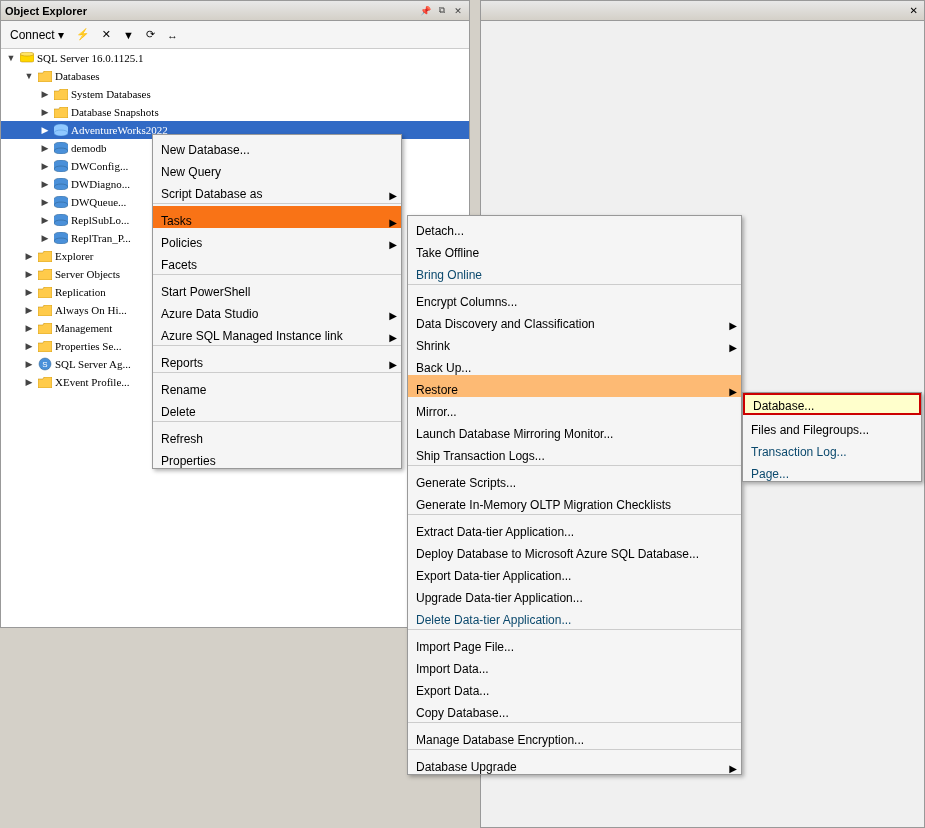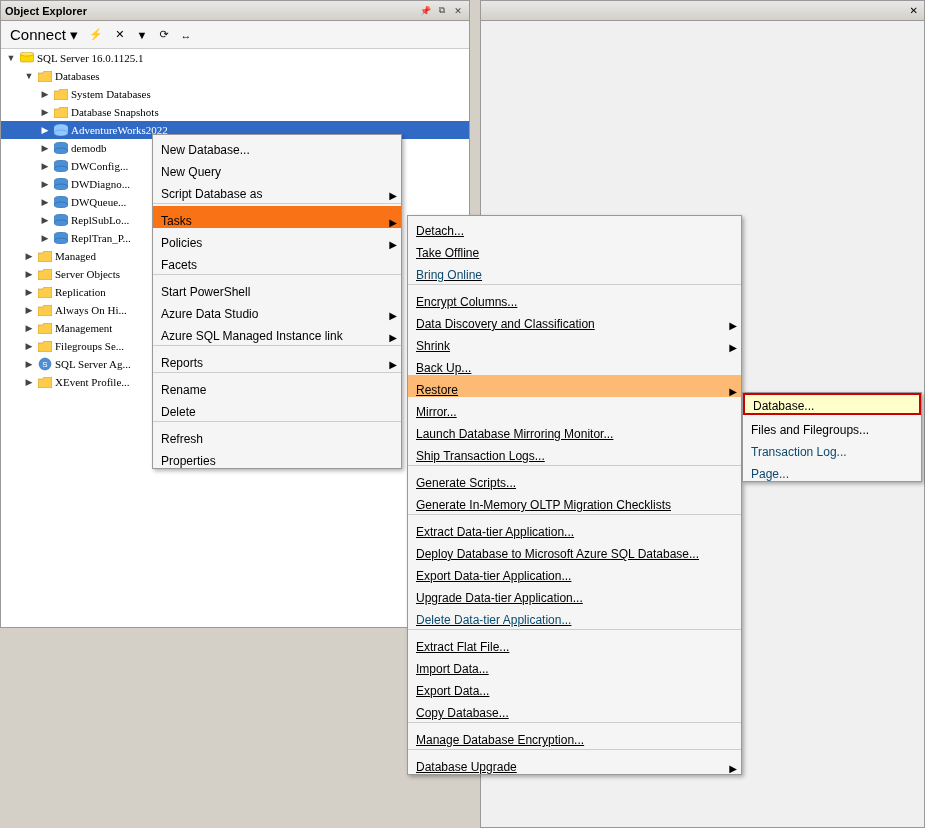--- a/index.html
+++ b/index.html
@@ -39,41 +39,41 @@
     .database-btn { border: 2px solid #cc0000 !important; background: #ffffcc !important; }
 
     
     .right-panel { position: absolute; top: 0; left: 480px; right: 0; height: 828px; background: #f0f0f0; border: 1px solid #999; }
     .right-panel-titlebar { background: linear-gradient(to bottom, #e8e8e8, #d4d0c8); height: 20px; display: flex; align-items: center; justify-content: flex-end; padding: 0 4px; border-bottom: 1px solid #999; }
 
     
     .cm1 { top: 134px; left: 152px; }
 
     
-    .cm2 { top: 206px; left: 408px; text-decoration: underline; }
+    .cm2 { top: 206px; left: 408px; }
 
     
     .cm3 { top: 390px; left: 747px; }
 
     .indent1 { padding-left: 4px; }
   </style>
 </head>
 <body>
 
 <div class="object-explorer">
   <div class="oe-titlebar">
     <span class="oe-title">Object Explorer</span>
     <div class="oe-controls">
       <span class="oe-control-btn">📌</span>
       <span class="oe-control-btn">⧉</span>
       <span class="oe-control-btn">✕</span>
     </div>
   </div>
   <div class="oe-toolbar">
-    <span class="toolbar-btn" style="font-size:15px;">Connect ▾</span>
+    <span class="toolbar-btn" style="font-size:12px;">Connect ▾</span>
     <span class="toolbar-btn">⚡</span>
     <span class="toolbar-btn">✕</span>
     <span class="toolbar-btn">▼</span>
     <span class="toolbar-btn">⟳</span>
     <span class="toolbar-btn">↔</span>
   </div>
   <div class="oe-content">
 
     <div class="tree-item" style="padding-left:2px;">
       <span class="tree-toggle">▼</span>
@@ -200,21 +200,21 @@
       <span class="tree-label">ReplTran_P...</span>
     </div>
 
     <div class="tree-item" style="padding-left:20px;">
       <span class="tree-toggle">▶</span>
       <span class="tree-icon">
         <svg width="14" height="11" viewBox="0 0 14 11">
             <path d="M0 2 L5 2 L6 0 L14 0 L14 11 L0 11 Z" fill="#ffcb4a" stroke="#b8860b" stroke-width="0.5"></path>
           </svg>
       </span>
-      <span class="tree-label">Managed</span>
+      <span class="tree-label">Explorer</span>
     </div>
 
     <div class="tree-item" style="padding-left:20px;">
       <span class="tree-toggle">▶</span>
       <span class="tree-icon">
         <svg width="14" height="11" viewBox="0 0 14 11">
             <path d="M0 2 L5 2 L6 0 L14 0 L14 11 L0 11 Z" fill="#ffcb4a" stroke="#b8860b" stroke-width="0.5"></path>
           </svg>
       </span>
       <span class="tree-label">Server Objects</span>
@@ -250,21 +250,21 @@
       <span class="tree-label">Management</span>
     </div>
 
     <div class="tree-item" style="padding-left:20px;">
       <span class="tree-toggle">▶</span>
       <span class="tree-icon">
         <svg width="14" height="11" viewBox="0 0 14 11">
             <path d="M0 2 L5 2 L6 0 L14 0 L14 11 L0 11 Z" fill="#ffcb4a" stroke="#b8860b" stroke-width="0.5"></path>
           </svg>
       </span>
-      <span class="tree-label">Filegroups Se...</span>
+      <span class="tree-label">Properties Se...</span>
     </div>
 
     <div class="tree-item" style="padding-left:20px;">
       <span class="tree-toggle">▶</span>
       <span class="tree-icon">
         <svg width="14" height="14" viewBox="0 0 14 14">
             <circle cx="7" cy="7" r="6" fill="#4a90d9" stroke="#2c5f8a" stroke-width="0.5"></circle>
             <text x="7" y="10" text-anchor="middle" fill="white" font-size="8">S</text>
           </svg>
       </span>
@@ -401,21 +401,21 @@
     <span>Export Data-tier Application...</span>
   </div>
   <div class="context-menu-item">
     <span>Upgrade Data-tier Application...</span>
   </div>
   <div class="context-menu-item disabled">
     <span>Delete Data-tier Application...</span>
   </div>
   <div class="context-menu-separator"></div>
   <div class="context-menu-item">
-    <span>Extract Flat File...</span>
+    <span>Import Page File...</span>
   </div>
   <div class="context-menu-item">
     <span>Import Data...</span>
   </div>
   <div class="context-menu-item">
     <span>Export Data...</span>
   </div>
   <div class="context-menu-item">
     <span>Copy Database...</span>
   </div>

